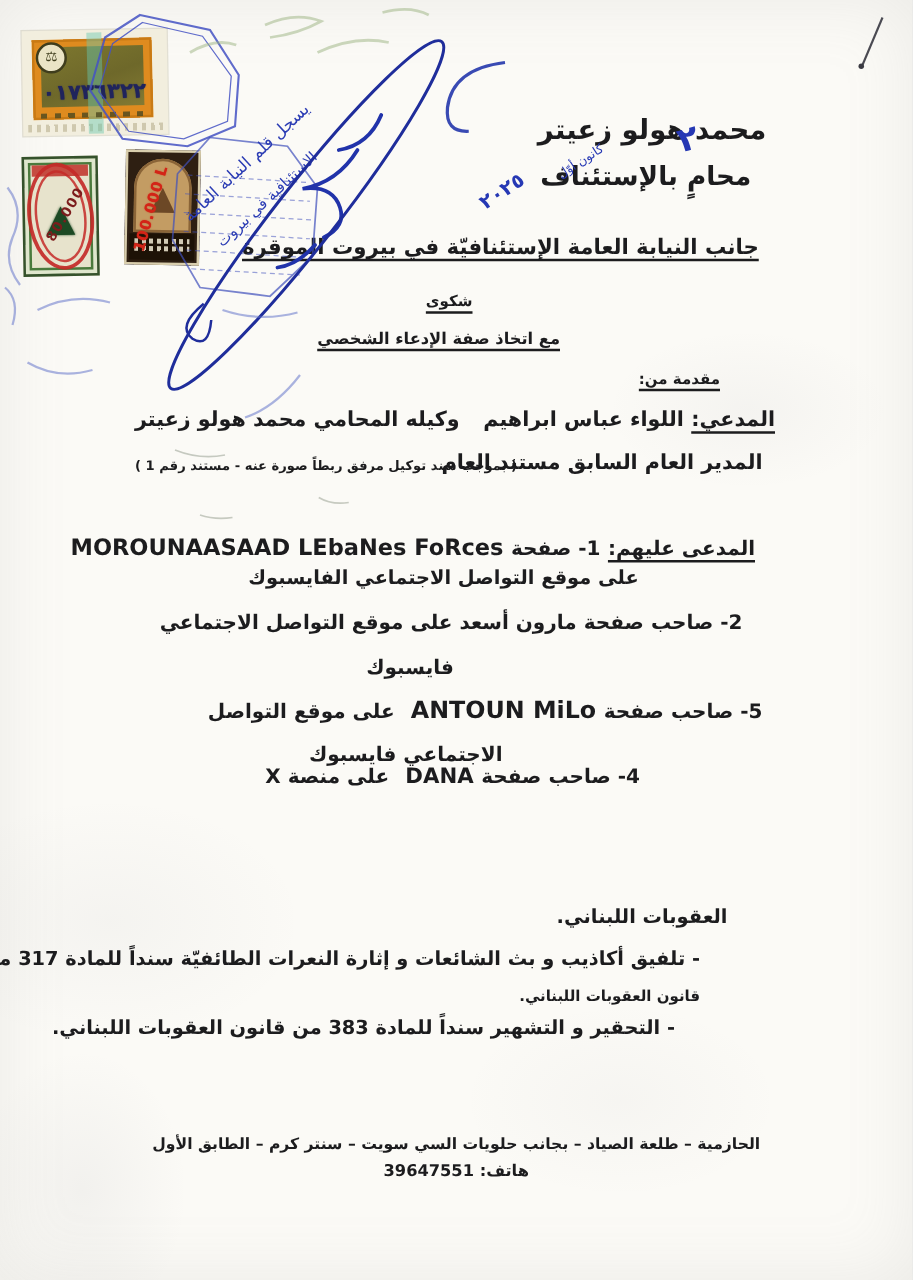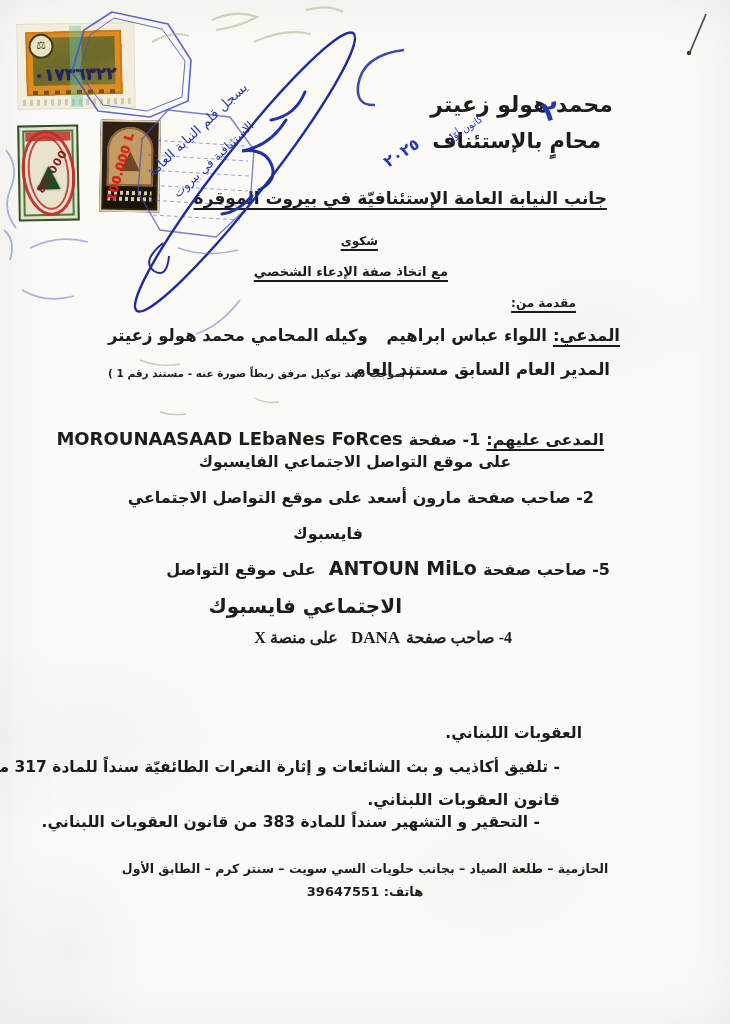--- a/index.html
+++ b/index.html
@@ -14,21 +14,21 @@
       radial-gradient(160px 90px at 82% 32%, rgba(120,120,128,.05), transparent 70%),
       radial-gradient(220px 140px at 12% 72%, rgba(120,120,128,.05), transparent 70%),
       radial-gradient(180px 110px at 68% 86%, rgba(120,120,128,.04), transparent 70%),
       radial-gradient(120px 160px at 9% 93%, rgba(120,120,128,.07), transparent 70%);
   }
   .tline{position:absolute;white-space:nowrap;font-weight:bold;line-height:1.35;}
   .u{text-decoration:underline;text-underline-offset:4px;text-decoration-thickness:1.5px;}
   .latin{display:inline-block;margin:0 7px;}
   .gap span + span{margin-right:6px;text-align:center;}
   .flexrow{display:flex;justify-content:space-between;}
-  .center{left:0;right:0;text-align:center;}
+  .center{left:0;right:0;text-align:center;margin-top:46px;}
   
   .sheet{position:absolute;left:18px;top:24px;width:116px;height:84px;background:#f2eede;
     transform:rotate(-1deg);box-shadow:0 0 0 1px rgba(180,175,150,.35);}
   .sheet .perf{position:absolute;left:4px;right:4px;bottom:3px;height:6px;
     background:repeating-linear-gradient(90deg,#cfc8ae 0 3px,transparent 3px 7px);}
   .stamp-orange{position:absolute;left:26px;top:31px;width:96px;height:64px;
     background:#df8b1f;transform:rotate(-1.5deg);
     box-shadow:0 0 0 2px #f2eede, inset 0 0 0 2px #c97a14;}
   .stamp-orange .inner{position:absolute;inset:6px 7px 10px 7px;background:
     linear-gradient(160deg,#7d772f 0%,#6e682a 55%,#837a33 100%);}
@@ -118,29 +118,29 @@
     <span class="u">المدعى عليهم:</span><span>1- صفحة</span><span class="latin" dir="ltr" style="font-size:18px;">MOROUNAASAAD LEbaNes FoRces</span>
   </div>
   <div class="tline" dir="rtl" style="right:219px;top:452px;font-size:15.5px;">على موقع التواصل الاجتماعي الفايسبوك</div>
 
   <div class="tline" dir="rtl" style="right:136px;top:487px;font-size:16px;">2- صاحب صفحة مارون أسعد على موقع التواصل الاجتماعي</div>
   <div class="tline" dir="rtl" style="right:367px;top:523px;font-size:16px;">فايسبوك</div>
 
   <div class="tline gap" dir="rtl" style="right:120px;top:556px;font-size:16px;">
     <span>5- صاحب صفحة</span><span class="latin" dir="ltr" style="font-size:19px;">ANTOUN MiLo</span><span>على موقع التواصل</span>
   </div>
-  <div class="tline" dir="rtl" style="right:328px;top:593px;font-size:20px;">الاجتماعي فايسبوك</div>
-
-  <div class="tline gap" dir="rtl" style="right:218px;top:627px;font-size:16px;font-family:Liberation Serif, serif;">
+  <div class="tline" dir="rtl" style="right:328px;top:593px;font-size:16px;">الاجتماعي فايسبوك</div>
+
+  <div class="tline gap" dir="rtl" style="right:218px;top:610px;font-size:16px;">
     <span>4- صاحب صفحة</span><span class="latin" dir="ltr" style="font-size:17px;">DANA</span><span>على منصة X</span>
   </div>
 
   <div class="tline" dir="rtl" style="right:148px;top:723px;font-size:15.5px;">العقوبات اللبناني.</div>
   <div class="tline" dir="rtl" style="right:170px;top:757px;font-size:15.5px;">- تلفيق أكاذيب و بث الشائعات و إثارة النعرات الطائفيّة سنداً للمادة 317 من</div>
-  <div class="tline" dir="rtl" style="right:170px;top:789px;font-size:16px;">قانون العقوبات اللبناني.</div>
+  <div class="tline" dir="rtl" style="right:170px;top:789px;font-size:12px;">قانون العقوبات اللبناني.</div>
   <div class="tline" dir="rtl" style="right:190px;top:812px;font-size:15.5px;">- التحقير و التشهير سنداً للمادة 383 من قانون العقوبات اللبناني.</div>
 
   <div class="tline center" dir="rtl" style="top:861px;font-size:12.5px;">الحازمية – طلعة الصياد – بجانب حلويات السي سويت – سنتر كرم – الطابق الأول</div>
   <div class="tline center" dir="rtl" style="top:883px;font-size:13px;">هاتف: 39647551</div>
 
   <svg class="ink" viewBox="0 0 730 1024">
 
     <g stroke="#4553c4" fill="none" opacity="0.85">
       <polygon points="112,12 168,24 191,60 188,101 150,117 98,111 72,72 84,30" stroke-width="1.7"></polygon>
       <polygon points="114,18 162,29 185,61 182,97 147,111 103,105 79,73 90,35" stroke-width="1"></polygon>

